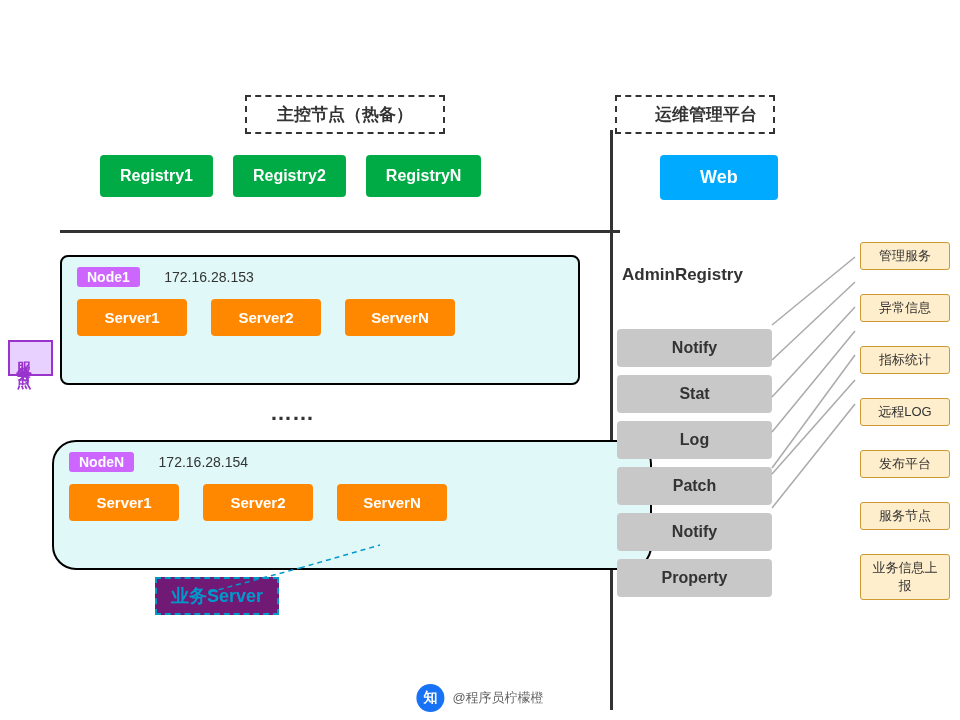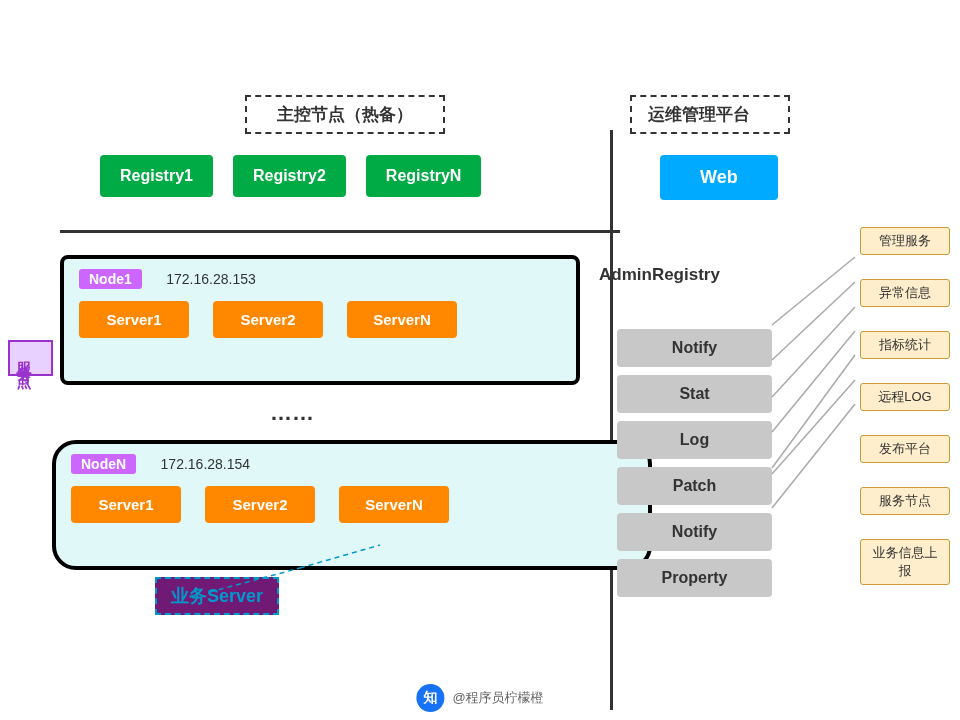--- a/index.html
+++ b/index.html
@@ -52,23 +52,23 @@
 
     .label-main-control {
       top: 95px;
       left: 245px;
       width: 200px;
       text-align: center;
     }
 
     .label-ops-mgmt {
       top: 95px;
-      left: 630px;
+      left: 615px;
       width: 160px;
-      text-align: left;
+      text-align: right;
     }
 
     
     .registry-row {
       position: absolute;
       top: 155px;
       left: 100px;
       display: flex;
       gap: 20px;
       align-items: center;
@@ -112,21 +112,21 @@
       font-weight: bold;
       color: #9933cc;
       line-height: 1.4;
       writing-mode: vertical-lr;
       letter-spacing: 4px;
     }
 
     
     .node-container {
       position: absolute;
-      border: 4px solid #000000;
+      border: 2px solid #000000;
       border-radius: 8px;
       background: #e0f8f8;
       padding: 10px 15px 15px 15px;
     }
 
     .node1-container {
       top: 255px;
       left: 60px;
       width: 520px;
       height: 130px;
@@ -182,21 +182,21 @@
       left: 270px;
       font-size: 22px;
       color: #333;
       font-weight: bold;
     }
 
     
     .admin-registry-label {
       position: absolute;
       top: 265px;
-      left: 599px;
+      left: 622px;
       font-size: 17px;
       font-weight: bold;
       color: #333;
     }
 
     
     .right-services {
       position: absolute;
       top: 305px;
       left: 617px;
@@ -213,21 +213,21 @@
       font-weight: bold;
       padding: 10px 0;
       border-radius: 4px;
       width: 155px;
       text-align: center;
     }
 
     
     .mgmt-labels {
       position: absolute;
-      top: 227px;
+      top: 242px;
       right: 10px;
       display: flex;
       flex-direction: column;
       gap: 24px;
     }
 
     .mgmt-label {
       background: #ffeecc;
       border: 1px solid #cc9933;
       color: #333;

